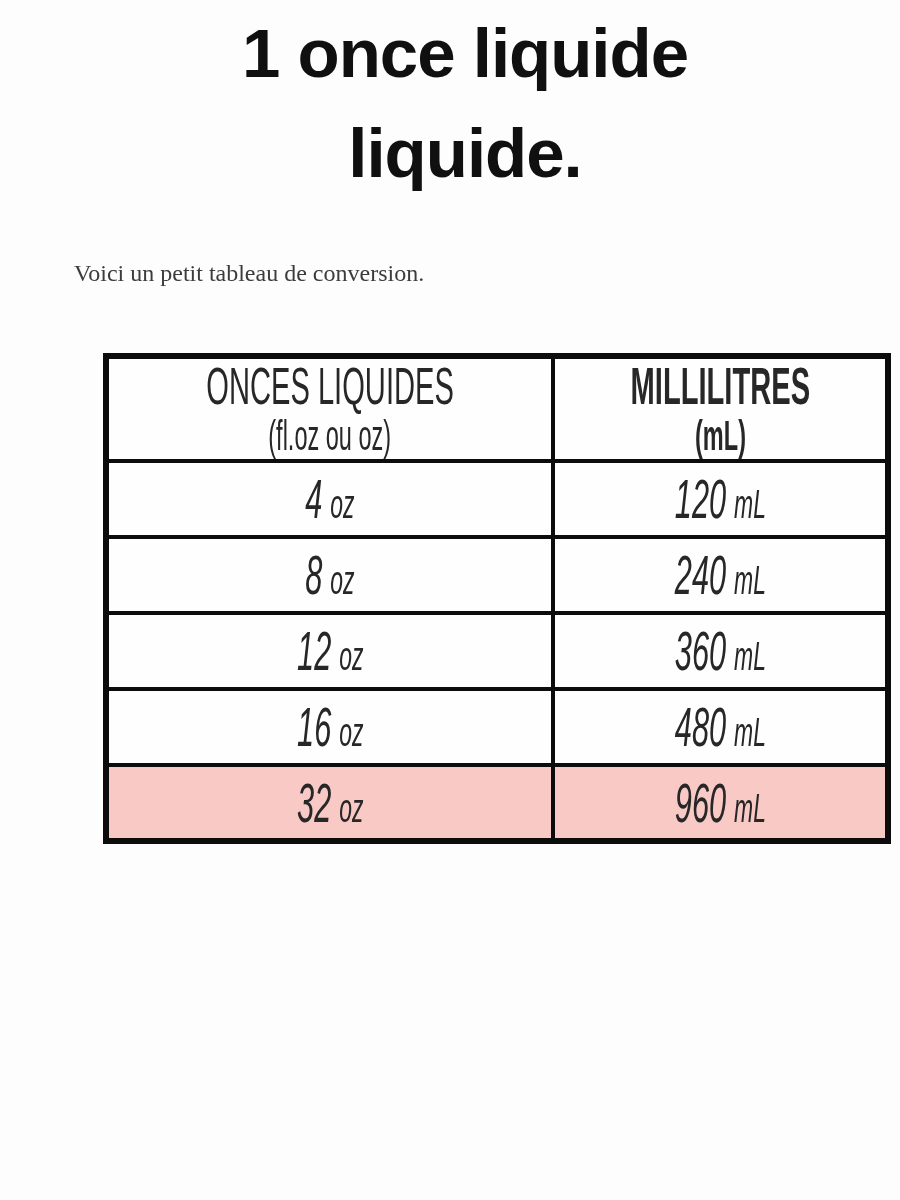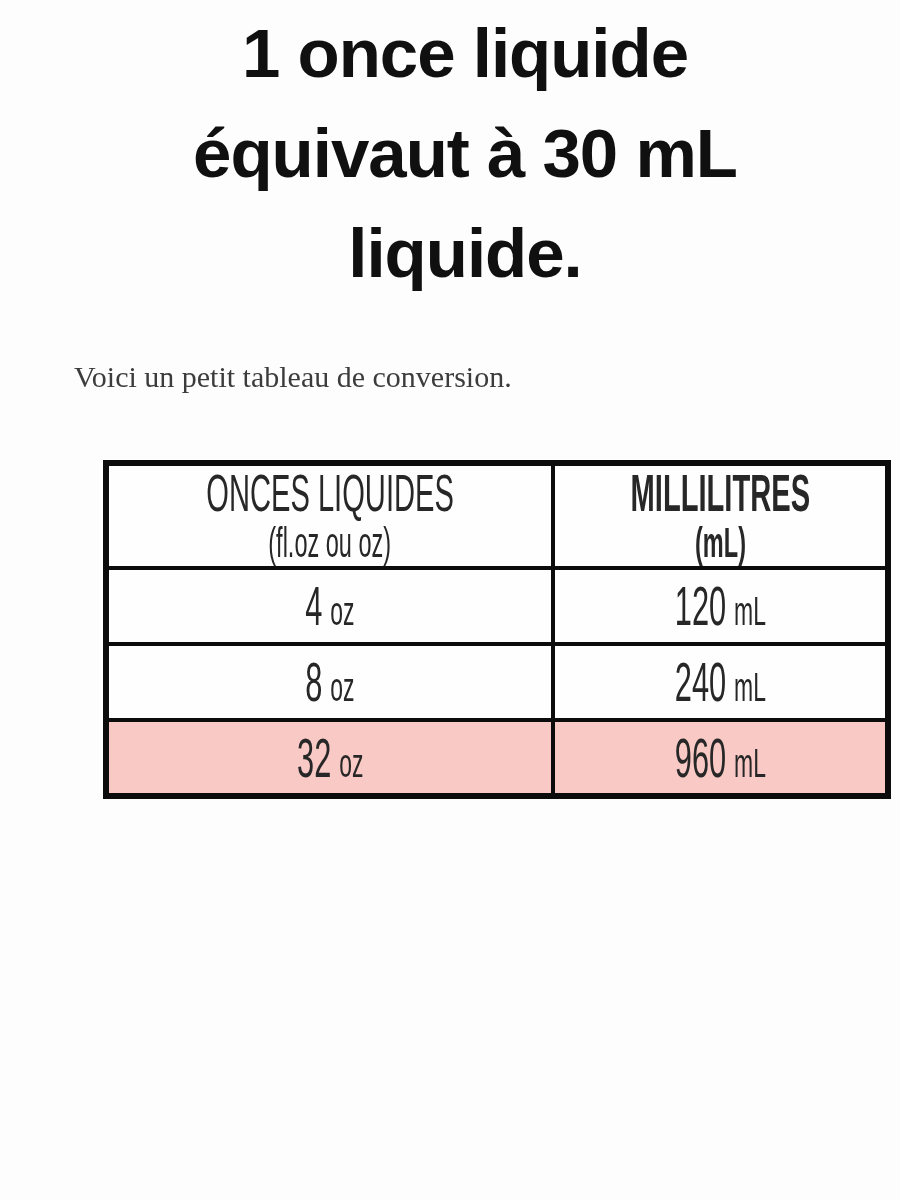--- a/index.html
+++ b/index.html
@@ -21,42 +21,42 @@
     letter-spacing: -1px;
     color: #101010;
     font-family: "Liberation Sans", sans-serif;
     margin-left: 30px;
   }
 
   
   .intro {
     margin: 56px 0 0 74px;
     font-family: "Liberation Serif", "DejaVu Serif", serif;
-    font-size: 30px;
+    font-size: 24px;
     color: #3c3c3c;
   }
 
   
   table.conv {
     margin: 66px 0 0 103px;
     border-collapse: collapse;
     table-layout: fixed;
     border: 6px solid #0c0c0c;
     background: #fefefe;
   }
   table.conv th, table.conv td {
     border: 4px solid #0c0c0c;
     text-align: center;
     vertical-align: middle;
     padding: 0;
     color: #272727;
   }
   table.conv th { width: 317px; height: 100px; font-weight: 400; }
   table.conv th:last-child { width: 335px; font-weight: bold; }
-  table.conv td { height: 76px; }
+  table.conv td { height: 76px; font-style: italic; }
 
   tr.highlight td { background: var(--highlight, #f9c9c5); }
 
   
   .cond {
     display: inline-block;
     transform: scaleX(0.56);
     transform-origin: 50% 50%;
     white-space: nowrap;
   }
@@ -65,21 +65,20 @@
   .num  { font-size: 55px; }
   .unit { font-size: 41px; margin-left: 14px; }
 </style>
 </head>
 <body>
 
 <div class="page">
 
   <h1 class="heading">
     <div>1 once liquide</div>
-    <div>équivaut à 30 mL</div>
     <div>liquide.</div>
   </h1>
 
   <p class="intro">Voici un petit tableau de conversion.</p>
 
   <table class="conv">
     <thead>
       <tr>
         <th>
           <div class="h-title"><span class="cond">ONCES LIQUIDES</span></div>
@@ -93,20 +92,28 @@
     </thead>
     <tbody>
       <tr>
         <td><span class="cond"><span class="num">4</span><span class="unit">oz</span></span></td>
         <td><span class="cond"><span class="num">120</span><span class="unit">mL</span></span></td>
       </tr>
       <tr>
         <td><span class="cond"><span class="num">8</span><span class="unit">oz</span></span></td>
         <td><span class="cond"><span class="num">240</span><span class="unit">mL</span></span></td>
       </tr>
+      <tr>
+        <td><span class="cond"><span class="num">12</span><span class="unit">oz</span></span></td>
+        <td><span class="cond"><span class="num">360</span><span class="unit">mL</span></span></td>
+      </tr>
+      <tr>
+        <td><span class="cond"><span class="num">16</span><span class="unit">oz</span></span></td>
+        <td><span class="cond"><span class="num">480</span><span class="unit">mL</span></span></td>
+      </tr>
       <tr class="highlight">
         <td><span class="cond"><span class="num">32</span><span class="unit">oz</span></span></td>
         <td><span class="cond"><span class="num">960</span><span class="unit">mL</span></span></td>
       </tr>
     </tbody>
   </table>
 
 </div>
 
 </body></html>

